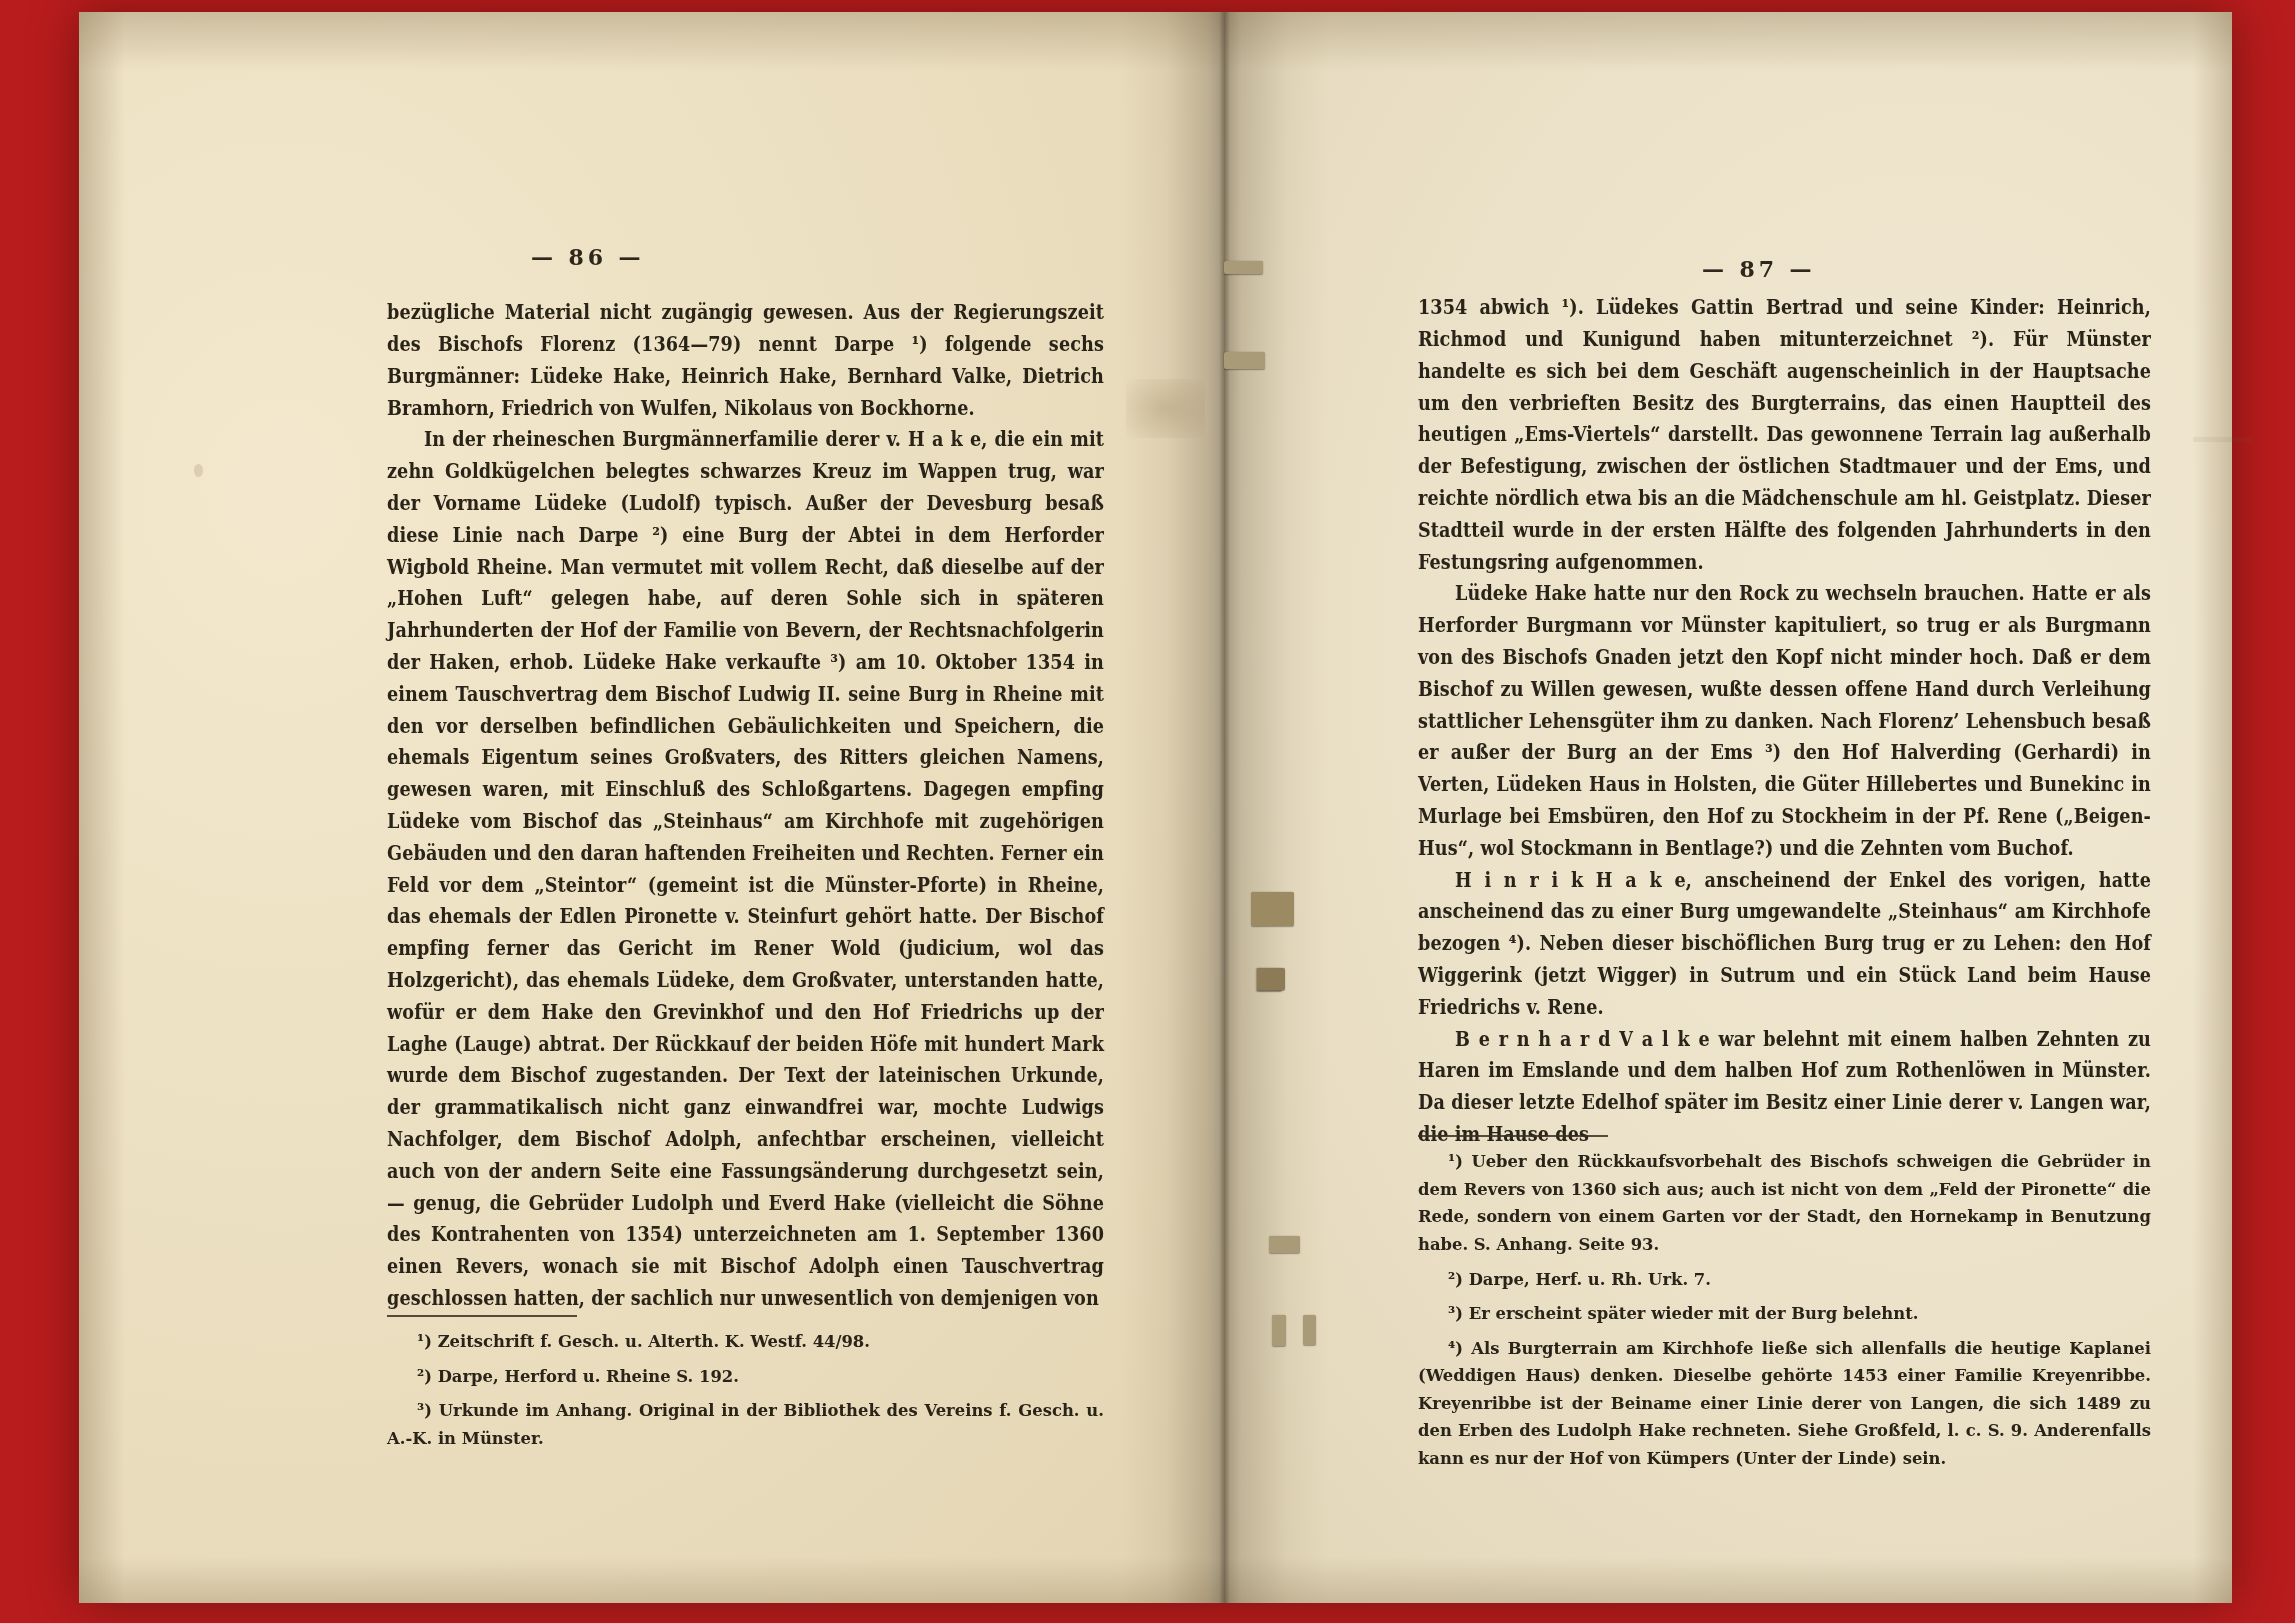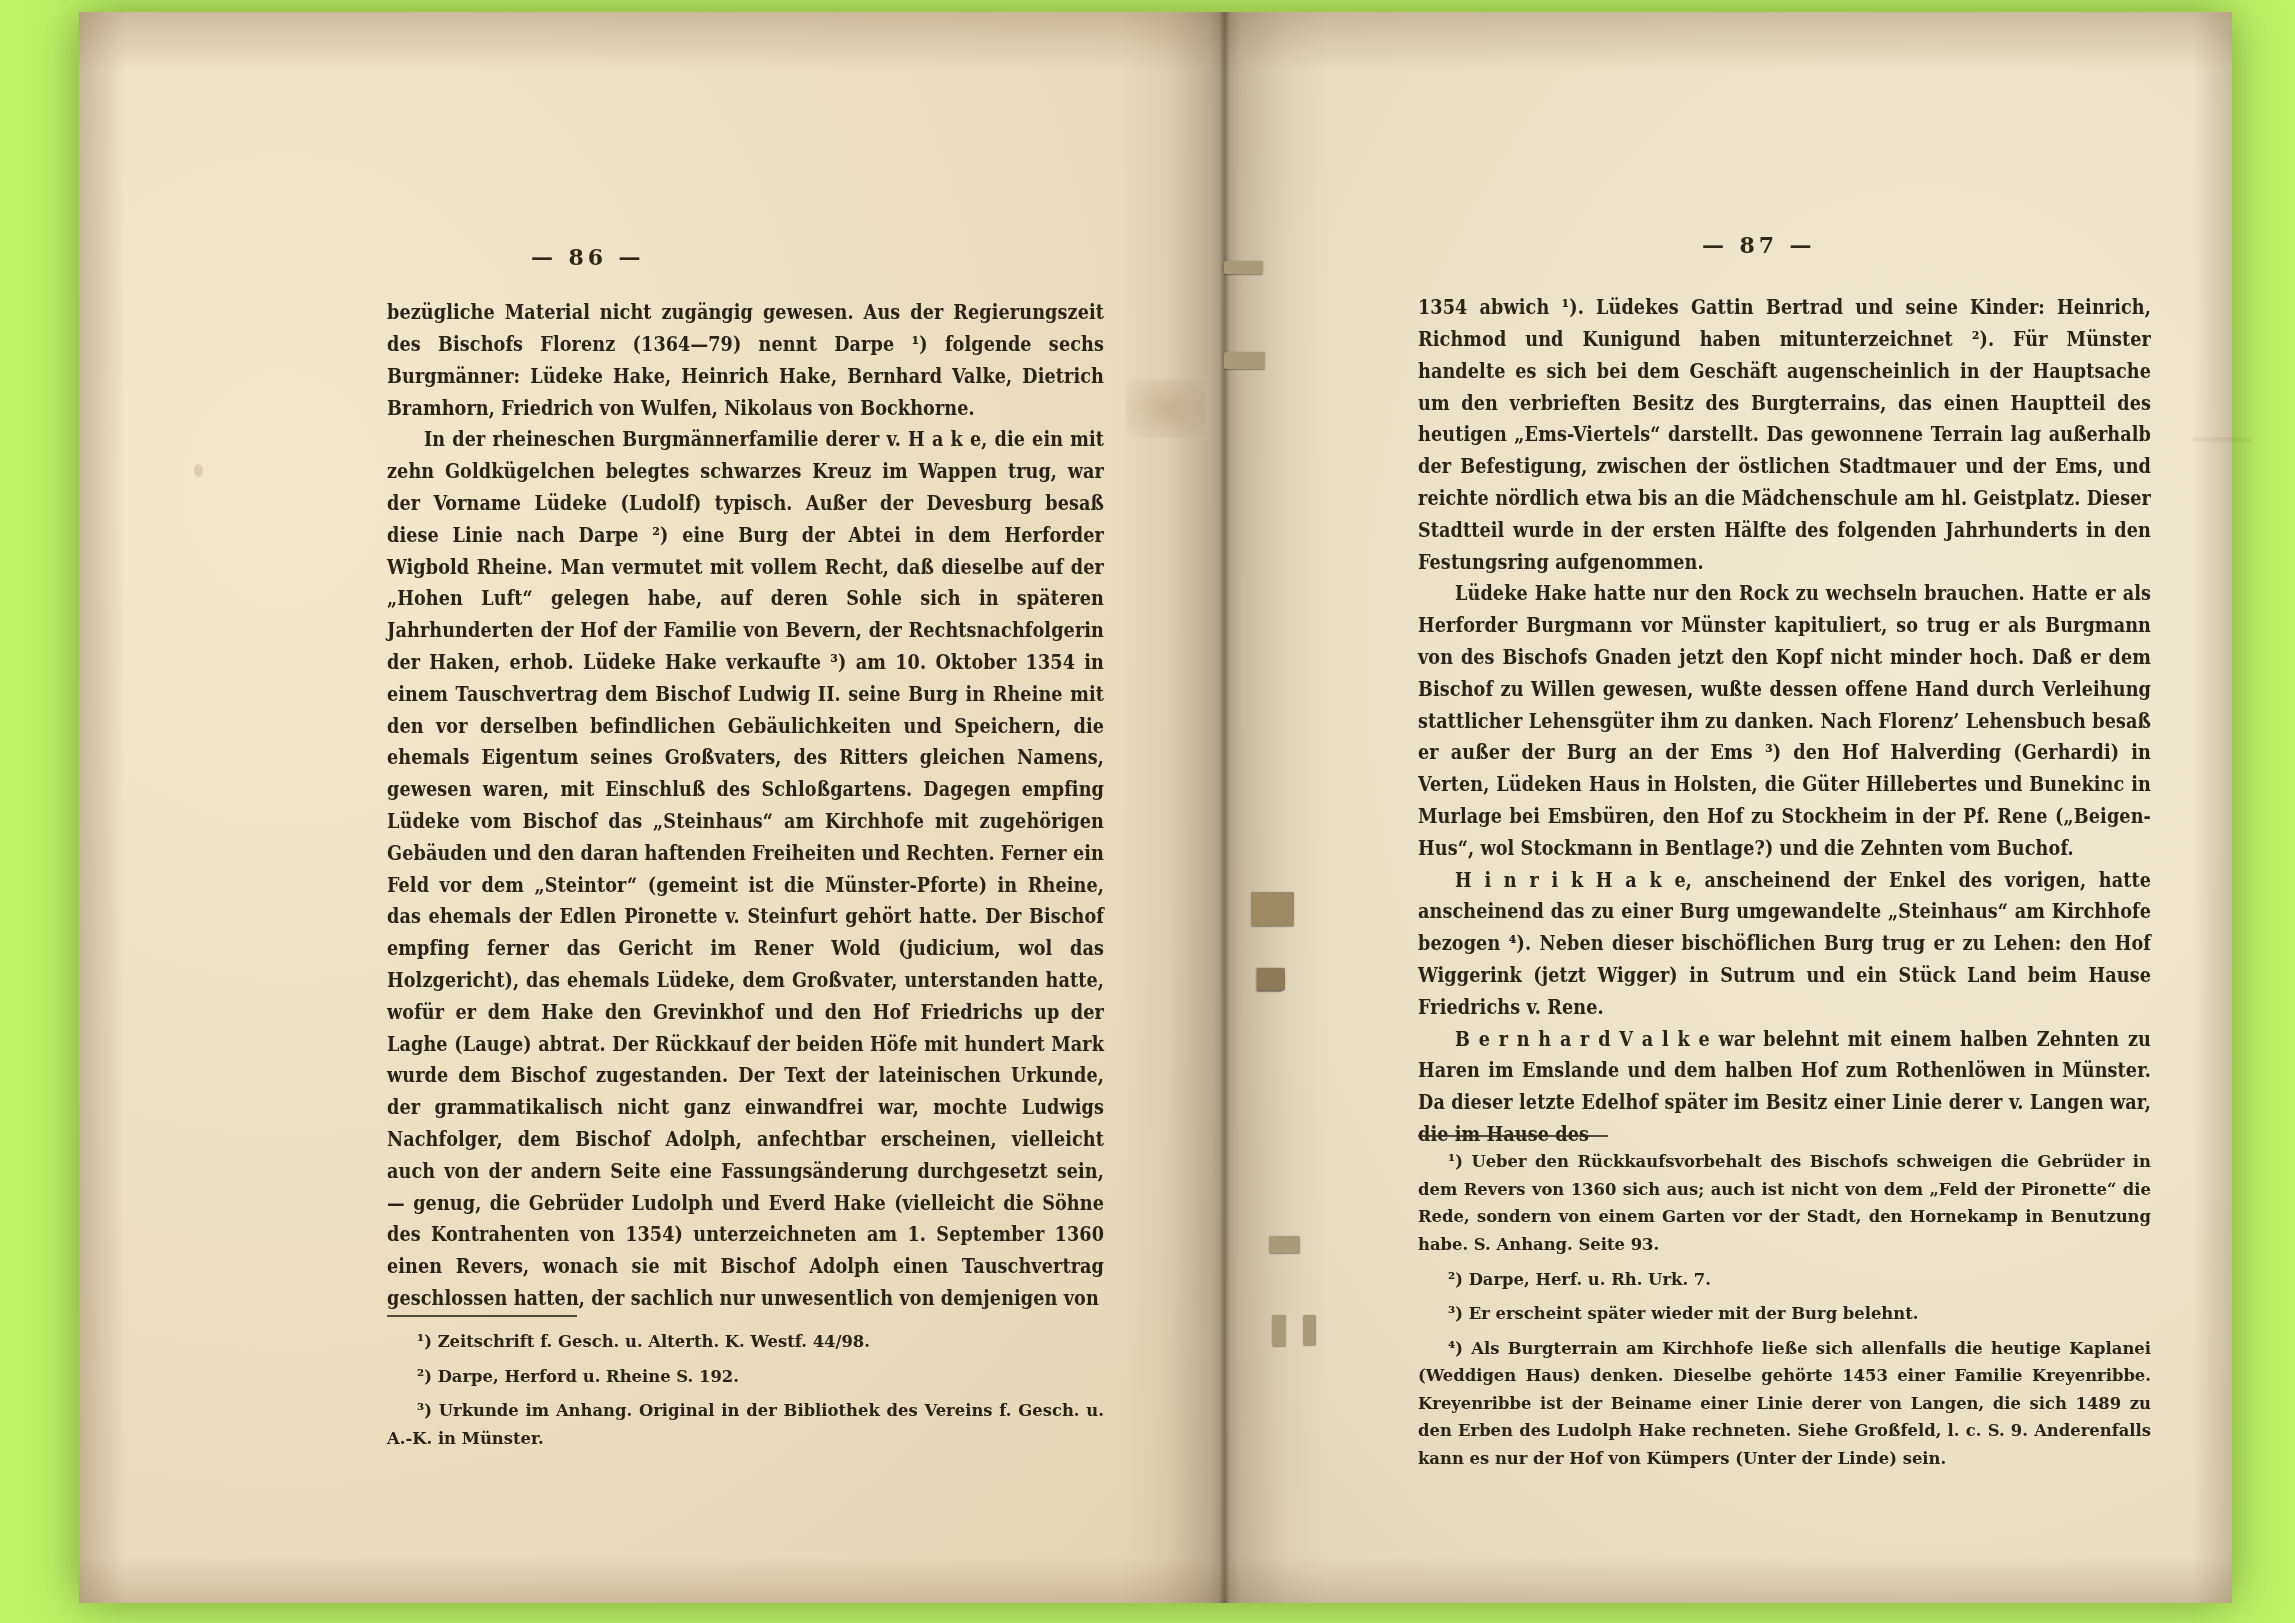--- a/index.html
+++ b/index.html
@@ -11,21 +11,21 @@
     width: 2295px;
     height: 1623px;
     overflow: hidden;
     font-family: "Liberation Serif", serif;
   }
 
   
   .scan {
     position: absolute;
     inset: 0;
-    background: #bef264;
+    background: #b91c1c;
   }
 
   .book {
     position: absolute;
     left: 79px;
     top: 11.8px;
     width: 2153px;
     height: 1591px;
     background: #efe4c8;
     box-shadow: 0 0 46px rgba(0,0,0,0.35);
@@ -169,21 +169,21 @@
     text-indent: 30px;
   }
 
   
   #left-pagenum  { left: 452px;  top: 232px; }
   #left-body     { left: 308px;  top: 285px; width: 717px; }
   #left-fn-rule  { left: 308px;  top: 1303px; width: 190px; }
   #left-fns      { left: 308px;  top: 1316px; width: 717px; }
 
   
-  #right-pagenum { left: 1623px; top: 220px; }
+  #right-pagenum { left: 1623px; top: 244px; }
   #right-body    { left: 1339px; top: 280px; width: 733px; }
   #right-fn-rule { left: 1339px; top: 1123px; width: 190px; }
   #right-fns     { left: 1339px; top: 1136px; width: 733px; }
 
   
   .speckle {
     position: absolute;
     background: rgba(120,95,55,0.18);
     border-radius: 50%;
     pointer-events: none;

